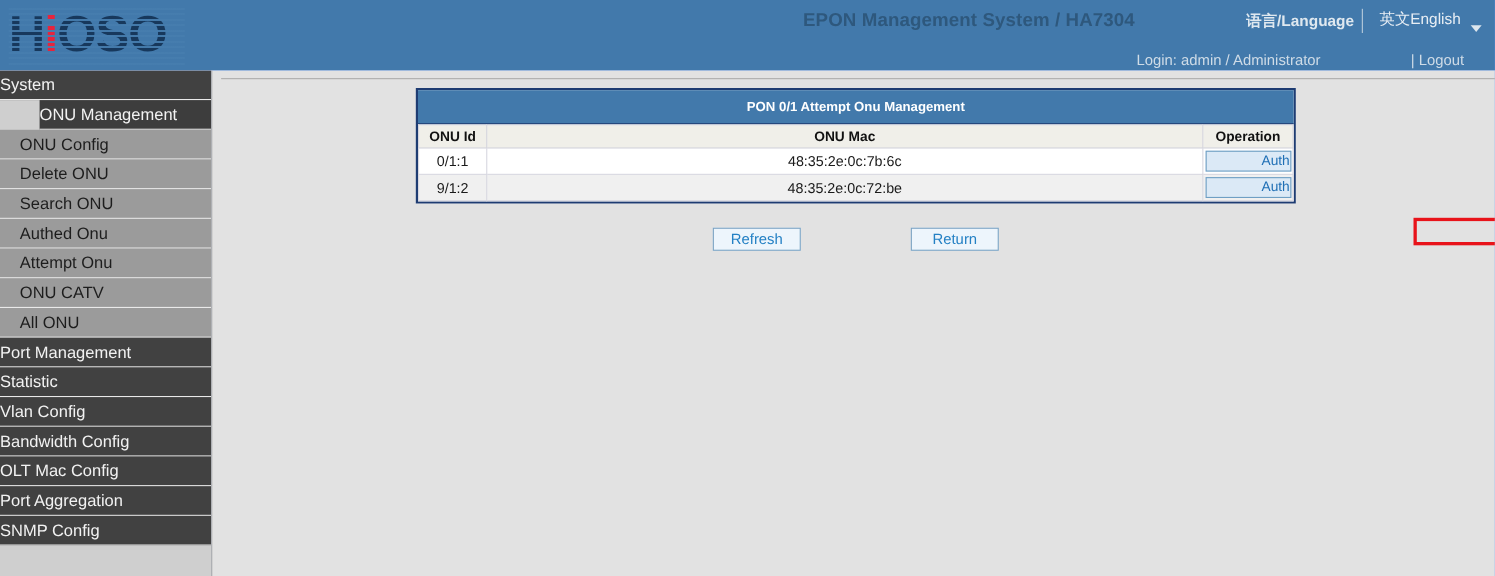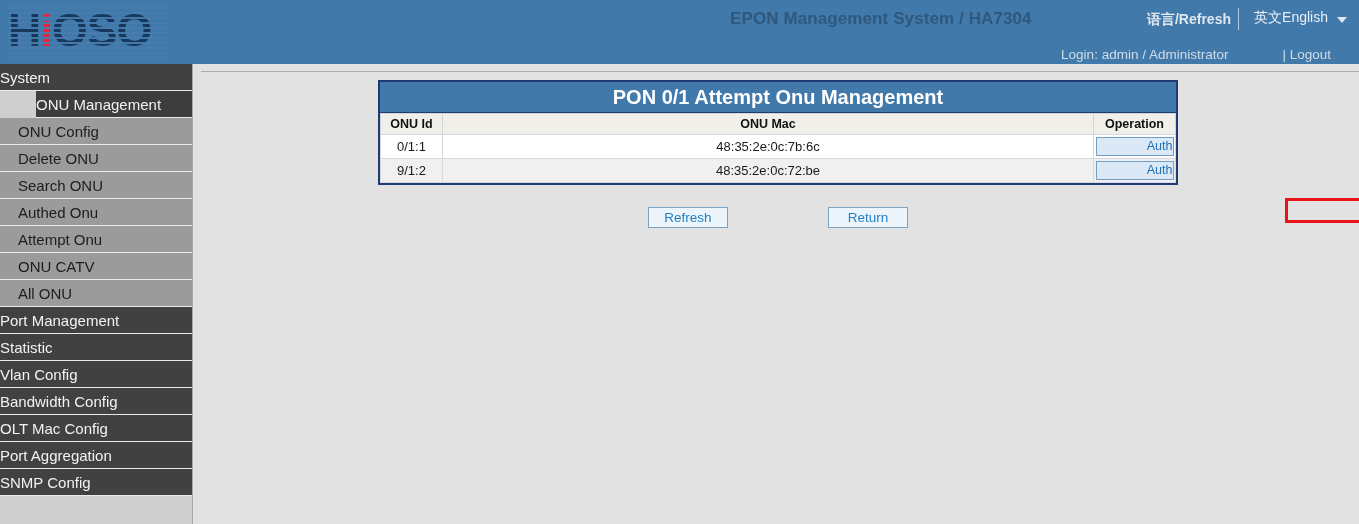--- a/index.html
+++ b/index.html
@@ -83,21 +83,21 @@
     background: #b8cbdc;
   }
   .lang-select {
     position: absolute;
     right: 12px; top: 9px;
     font-size: 14px;
     color: #e8eef4;
     white-space: nowrap;
     cursor: pointer;
     display: flex;
-    align-items: center;
+    align-items: flex-end;
     gap: 9px;
   }
   .chev {
     display: inline-block;
     width: 0; height: 0;
     border-left: 5px solid transparent;
     border-right: 5px solid transparent;
     border-top: 6px solid #dce6ee;
     position: relative;
     top: 2px;
@@ -112,21 +112,21 @@
   }
   .login-text {
     font-size: 13.5px;
     color: #cfdce7;
     white-space: nowrap;
   }
   .logout-link {
     font-size: 13.5px;
     color: #cfdce7;
     white-space: nowrap;
-    margin-left: 54px;
+    margin-left: 82px;
     margin-right: 28px;
     cursor: pointer;
   }
 
   
   .sidebar {
     position: absolute;
     left: 0; top: 64px;
     width: 192px;
     height: 460px;
@@ -180,21 +180,21 @@
     position: absolute;
     left: 185px; top: 16px;
     width: 800px;
     border: 2px solid #1e3c72;
     background: #ffffff;
   }
   .panel-title {
     height: 31px;
     background: #4279ab;
     color: #ffffff;
-    font-size: 20px;
+    font-size: 12px;
     font-weight: bold;
     display: flex;
     align-items: center;
     justify-content: center;
     border-bottom: 1px solid #1e3c72;
   }
   table.onu {
     width: 100%;
     border-collapse: collapse;
     table-layout: fixed;
@@ -273,21 +273,21 @@
 <div id="app">
 
   <div class="header">
     <div class="logo-wrap">
       <div class="logo-text">H<span class="logo-dot">i</span>OSO</div>
       <div class="logo-stripes"></div>
     </div>
 
     <div class="sys-title">EPON Management System / HA7304</div>
 
-    <div class="lang-label">语言/Refresh</div>
+    <div class="lang-label">语言/Language</div>
     <div class="lang-sep"></div>
     <div class="lang-select">
       <span>英文English</span>
       <span class="chev"></span>
     </div>
 
     <div class="login-bar">
       <span class="login-text">Login: admin / Administrator</span>
       <span class="logout-link">| Logout</span>
     </div>

